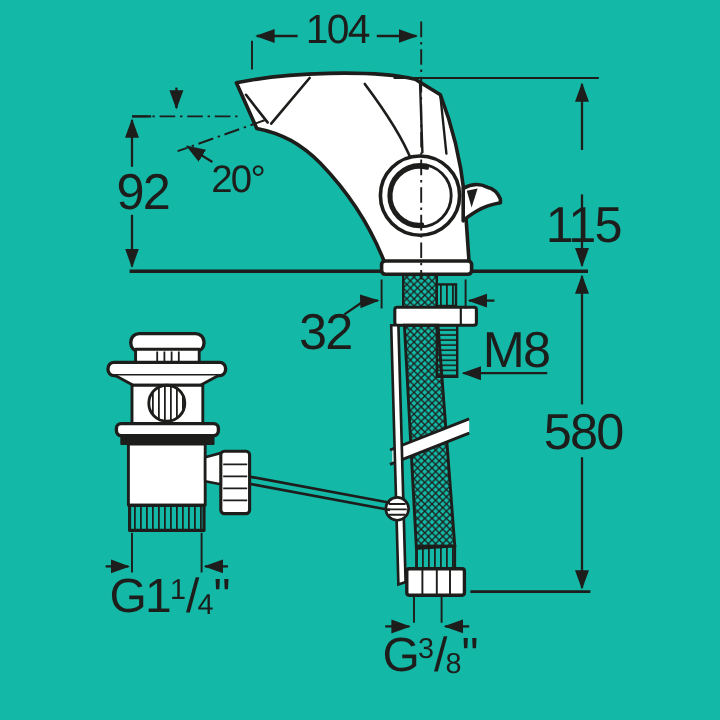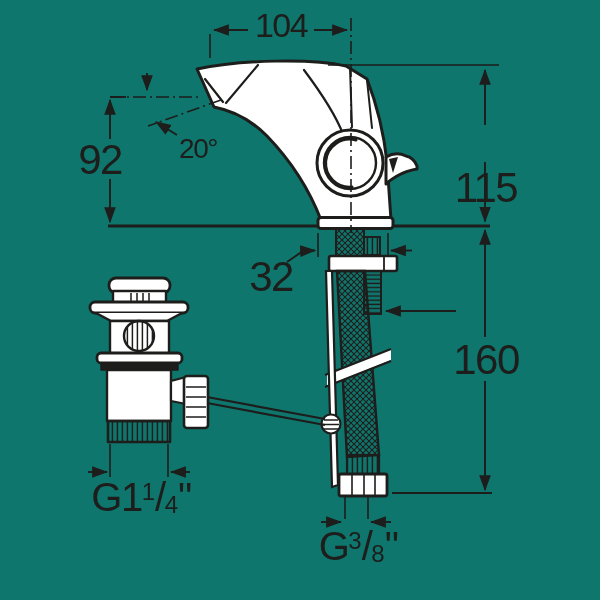--- a/index.html
+++ b/index.html
@@ -1,26 +1,26 @@
 <!DOCTYPE html>
 <html><head>
 <meta charset="utf-8">
 <style>
   html,body{margin:0;padding:0;background:#fff;}
   .canvas{
-    position:relative;width:600px;height:600px;background:#0f766e;
+    position:relative;width:600px;height:600px;background:#14b8a6;
     font-family:"Liberation Sans",sans-serif;color:#1d1d1b;overflow:hidden;
   }
   .canvas svg{position:absolute;left:0;top:0;}
   .dim{
     position:absolute;transform:translate(-50%,-50%);
     font-size:42px;line-height:1;letter-spacing:-1.5px;white-space:nowrap;color:#1d1d1b;
   }
   .dim.small{font-size:34px;}
-  .dim.deg{font-size:28px;}
+  .dim.deg{font-size:32px;}
   .glabel{font-size:40px;}
   .glabel sup{font-size:0.60em;vertical-align:0.45em;letter-spacing:0;}
   .glabel sub{font-size:0.60em;vertical-align:-0.08em;letter-spacing:0;}
 </style>
 </head>
 <body>
 
 <div class="canvas">
 
 <svg width="600" height="600" viewBox="0 0 600 600">
@@ -144,24 +144,25 @@
     <path d="M190,472 L171,472" marker-end="url(#arr)"></path>
 
     <path d="M345,497 L345,519 M368,497 L368,519" stroke-width="1.6"></path>
     <path d="M321,522 L341,522" marker-end="url(#arr)"></path>
     <path d="M391,522 L371,522" marker-end="url(#arr)"></path>
   </g>
 </svg>
 
   <div class="dim small" style="left:281px;top:25px;">104</div>
   <div class="dim" style="left:486px;top:144px;margin-top:44px;">115</div>
-  <div class="dim" style="left:100px;top:160px;">92</div>
+  <div class="dim" style="left:119px;top:160px;">92</div>
   <div class="dim deg" style="left:198px;top:149px;">20°</div>
   <div class="dim" style="left:271px;top:277px;">32</div>
-  <div class="dim" style="left:486px;top:360px;">160</div>
+  <div class="dim" style="left:430px;top:292px;">M8</div>
+  <div class="dim" style="left:486px;top:360px;">580</div>
 
   <div class="dim glabel" style="left:141px;top:497px;">
     <span>G1</span><sup>1</sup><span>/</span><sub>4</sub><span>"</span>
   </div>
 
   <div class="dim glabel" style="left:358px;top:546px;">
     <span>G</span><sup>3</sup><span>/</span><sub>8</sub><span>"</span>
   </div>
 
 </div>

